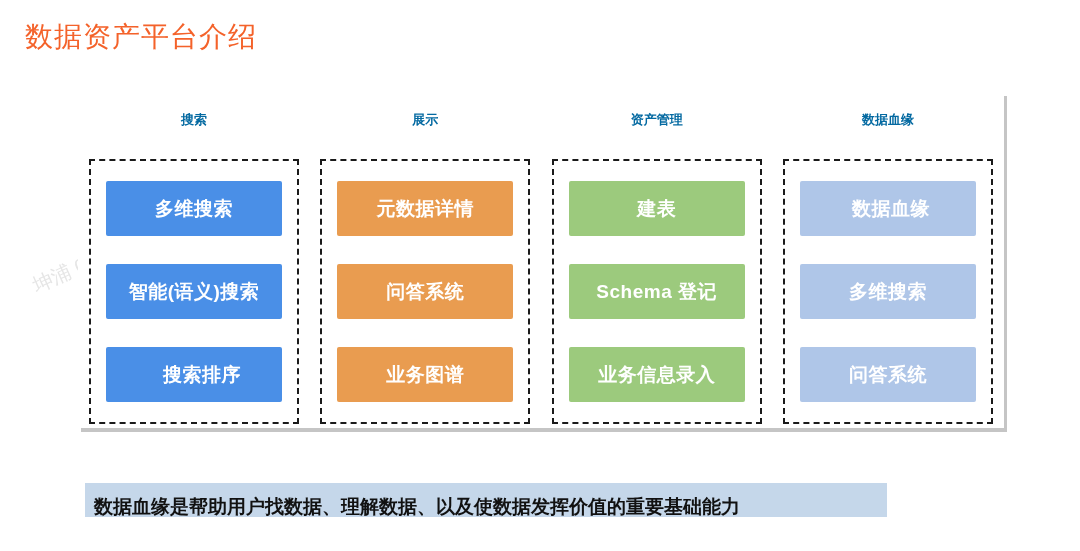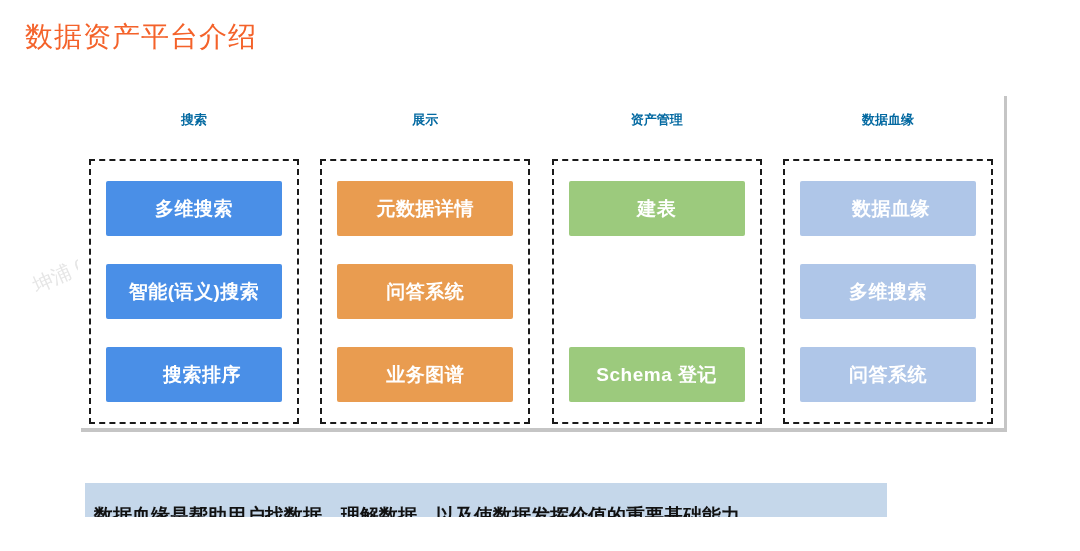--- a/index.html
+++ b/index.html
@@ -63,27 +63,28 @@
     font-size: 19px;
     font-weight: bold;
     letter-spacing: 0.5px;
     white-space: nowrap;
   }
   .footer-note {
     position: absolute;
     left: 85px; top: 483px;
     width: 802px; height: 34px;
     line-height: 34px;
-    padding: 16px 9px;
+    padding: 8px 9px;
     font-size: 19px;
     font-weight: bold;
     color: #111111;
     white-space: nowrap;
     overflow: hidden;
     z-index: 2;
+    font-family: Liberation Mono, monospace;
   }
   .watermark {
     position: absolute;
     font-size: 20px;
     color: rgba(160,160,160,0.28);
     transform: rotate(-24deg);
     white-space: nowrap;
     z-index: 1;
     pointer-events: none;
   }
@@ -124,20 +125,21 @@
       <div class="block" style="background-color: rgb(233, 156, 80);">问答系统</div>
       <div class="block" style="background-color: rgb(233, 156, 80);">业务图谱</div>
     </div>
   </div>
 
   <div class="column">
     <div class="col-header">资产管理</div>
     <div class="dashed-box">
       <div class="block" style="background-color: rgb(156, 202, 125);">建表</div>
       <div class="block" style="background-color: rgb(156, 202, 125);">Schema 登记</div>
+      <div class="block" style="background-color: rgb(156, 202, 125);">业务信息录入</div>
     </div>
   </div>
 
   <div class="column">
     <div class="col-header">数据血缘</div>
     <div class="dashed-box">
       <div class="block" style="background-color: rgb(175, 198, 232); padding-left: 6px;">数据血缘</div>
       <div class="block" style="background-color: rgb(175, 198, 232);">多维搜索</div>
       <div class="block" style="background-color: rgb(175, 198, 232);">问答系统</div>
     </div>

